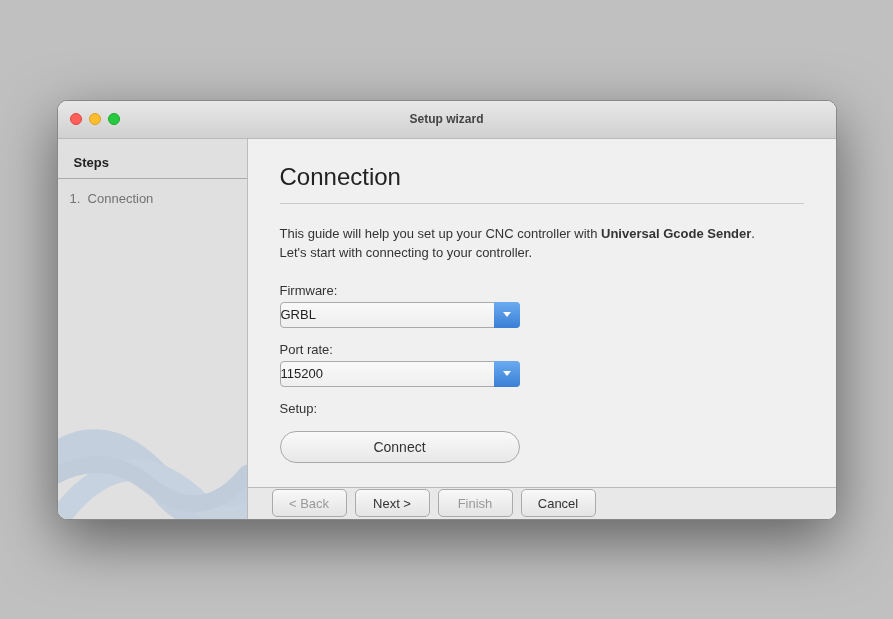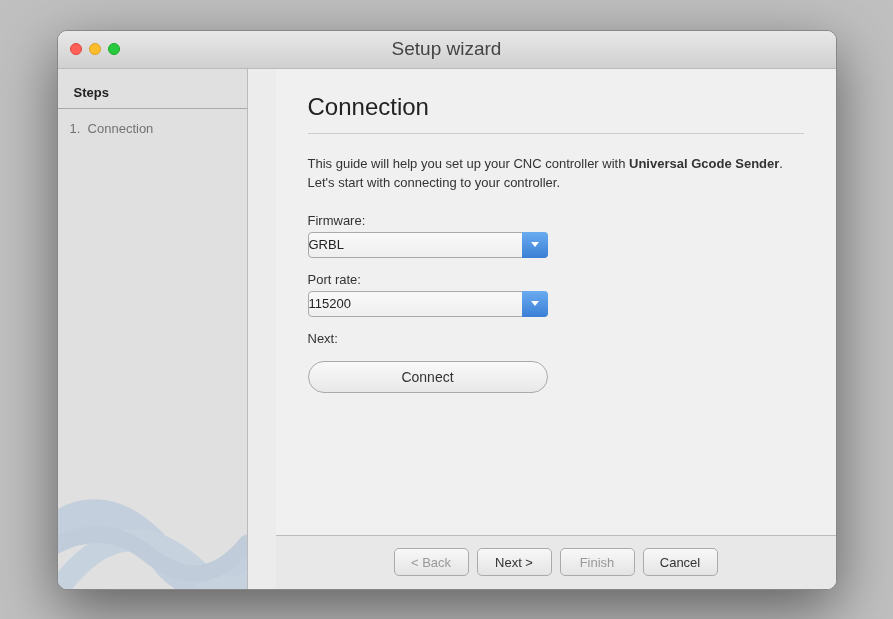--- a/index.html
+++ b/index.html
@@ -46,29 +46,28 @@
       height: 12px;
       border-radius: 50%;
       border: 1px solid rgba(0,0,0,0.15);
     }
 
     .tl-close { background: #ff5f56; border-color: #e0443e; }
     .tl-min   { background: #ffbd2e; border-color: #dea123; }
     .tl-max   { background: #27c93f; border-color: #1aab29; }
 
     .titlebar-title {
-      font-size: 19px;
+      font-size: 12px;
       color: #444;
-      font-weight: 400;
+      font-weight: 700;
     }
 
     .window-body {
       display: flex;
-      height: 520px;
-      gap: 28px;
+      height: 380px;
     }
 
     
     .sidebar {
       width: 190px;
       background: #e0e0e0;
       border-right: 1px solid #bbb;
       padding: 16px 0;
       position: relative;
       overflow: hidden;
@@ -202,21 +201,21 @@
       outline: none;
     }
 
     
     .footer {
       height: 54px;
       background: #e8e8e8;
       border-top: 1px solid #bbb;
       display: flex;
       align-items: center;
-      justify-content: center;
+      justify-content: flex-start;
       padding: 0 24px;
       gap: 8px;
     }
 
     .footer-btn {
       min-width: 75px;
       height: 28px;
       padding: 0 14px;
       background: linear-gradient(to bottom, #f8f8f8, #e4e4e4);
       border: 1px solid #aaa;
@@ -299,21 +298,21 @@
               <option>19200</option>
               <option>38400</option>
               <option>57600</option>
             </select>
             <div class="select-arrow"></div>
           </div>
         </div>
 
         
         <div class="form-group">
-          <label class="form-label">Next:</label>
+          <label class="form-label">Setup:</label>
         </div>
 
         
         <button class="connect-btn">Connect</button>
 
       </div>
 
       <div class="footer">
         <button class="footer-btn" disabled="">&lt; Back</button>
         <button class="footer-btn">Next &gt;</button>

